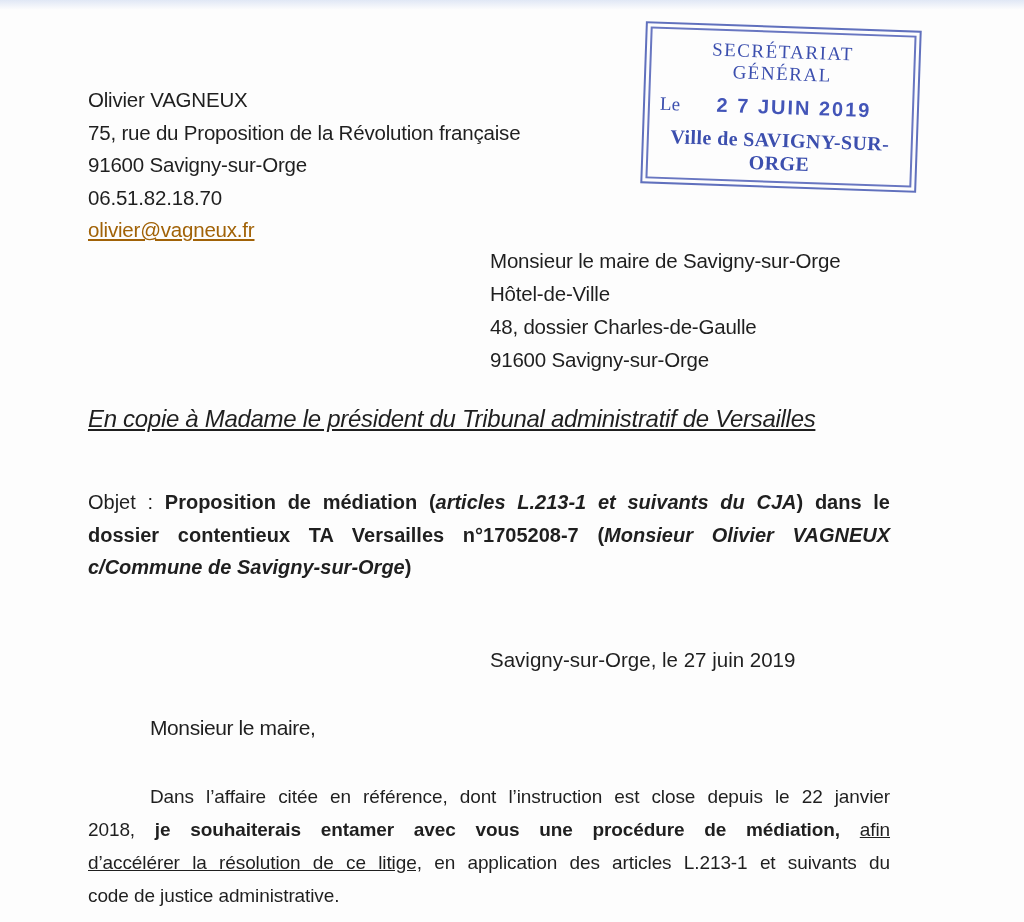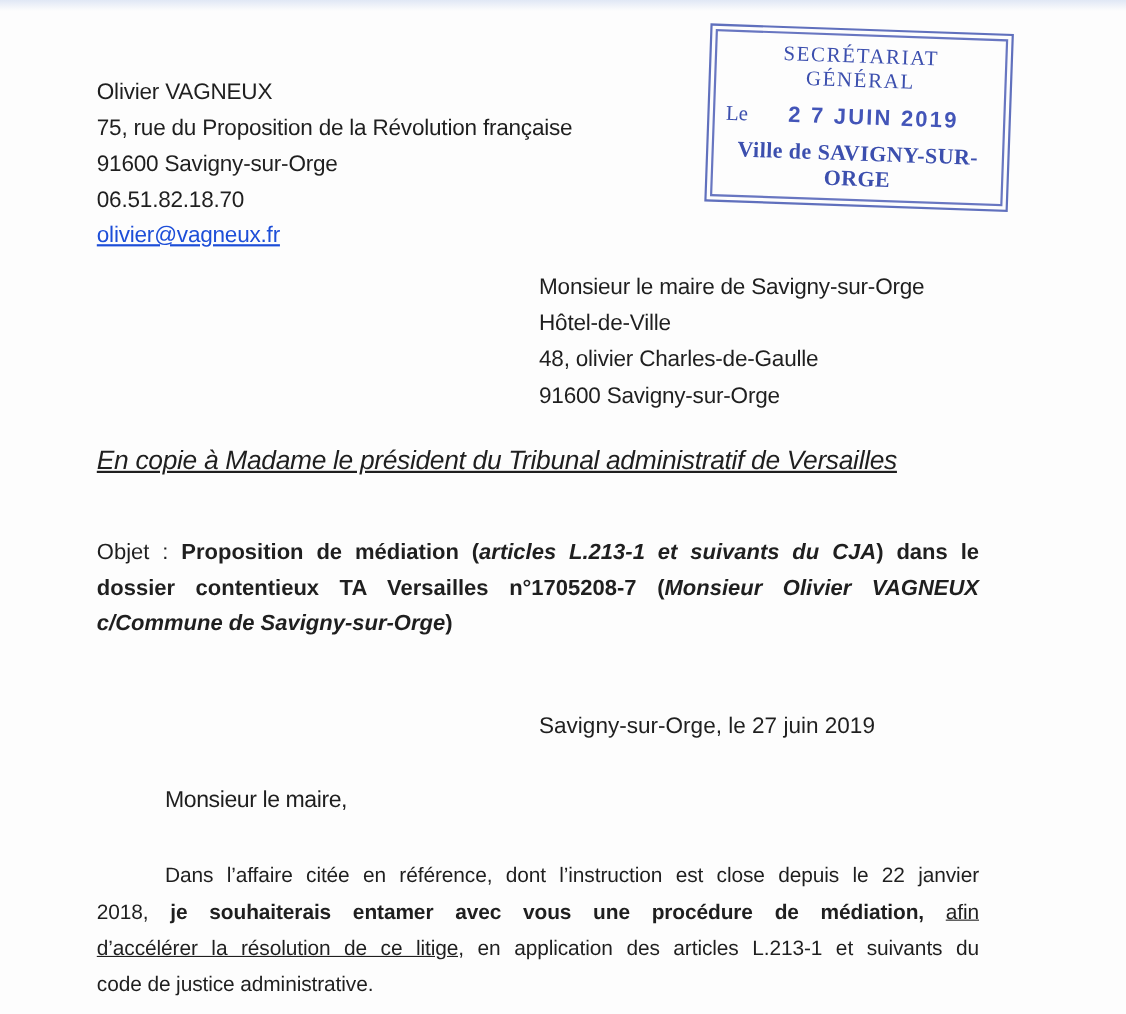--- a/index.html
+++ b/index.html
@@ -6,22 +6,22 @@
   .page{
     position:relative;width:1024px;height:922px;margin:0 auto;
     background:#fdfdfd;overflow:hidden;
     font-family:"Liberation Sans",sans-serif;color:#1f1f1f;
   }
   .top-tint{
     position:absolute;left:0;top:0;width:1024px;height:10px;
     background:linear-gradient(180deg,rgba(150,175,225,0.28),rgba(255,255,255,0));
   }
   
-  .sender{position:absolute;left:88px;top:68px;font-size:20.5px;line-height:32.5px;letter-spacing:-0.2px;}
-  .email-link{color:#1d4ed8;text-decoration:underline;}
+  .sender{position:absolute;left:88px;top:84px;font-size:20.5px;line-height:32.5px;letter-spacing:-0.2px;}
+  .email-link{color:#a16207;text-decoration:underline;}
   
   .stamp{
     position:absolute;left:643px;top:26px;width:272px;height:158px;
     transform:rotate(2deg);transform-origin:center;
     border:2px solid rgba(61,80,175,0.82);
   }
   .stamp-inner{position:absolute;inset:3px;border:2px solid rgba(61,80,175,0.78);}
   .stamp-content{
     position:absolute;inset:5px;display:flex;flex-direction:column;
     justify-content:space-between;padding:8px 8px 6px 8px;color:#3c4fae;
@@ -82,21 +82,21 @@
         <span class="stamp-le">Le</span>
         <span class="stamp-date">2 7 JUIN 2019</span>
       </div>
       <div class="stamp-city">Ville de SAVIGNY-SUR-ORGE</div>
     </div>
   </div>
 
   <div class="recipient">
     <div>Monsieur le maire de Savigny-sur-Orge</div>
     <div>Hôtel-de-Ville</div>
-    <div>48, olivier Charles-de-Gaulle</div>
+    <div>48, dossier Charles-de-Gaulle</div>
     <div>91600 Savigny-sur-Orge</div>
   </div>
 
   <div class="copies">
     <div class="copy-line">En copie à Madame le président du Tribunal administratif de Versailles</div>
   </div>
 
   <div class="subject">
     <div class="jline"><span class="seg-reg">Objet : </span><span class="seg-b">Proposition de médiation (</span><span class="seg-bi">articles L.213-1 et suivants du CJA</span><span class="seg-b">) dans le</span></div>
     <div class="jline"><span class="seg-b">dossier contentieux TA Versailles n°1705208-7 (</span><span class="seg-bi">Monsieur Olivier VAGNEUX</span></div>

